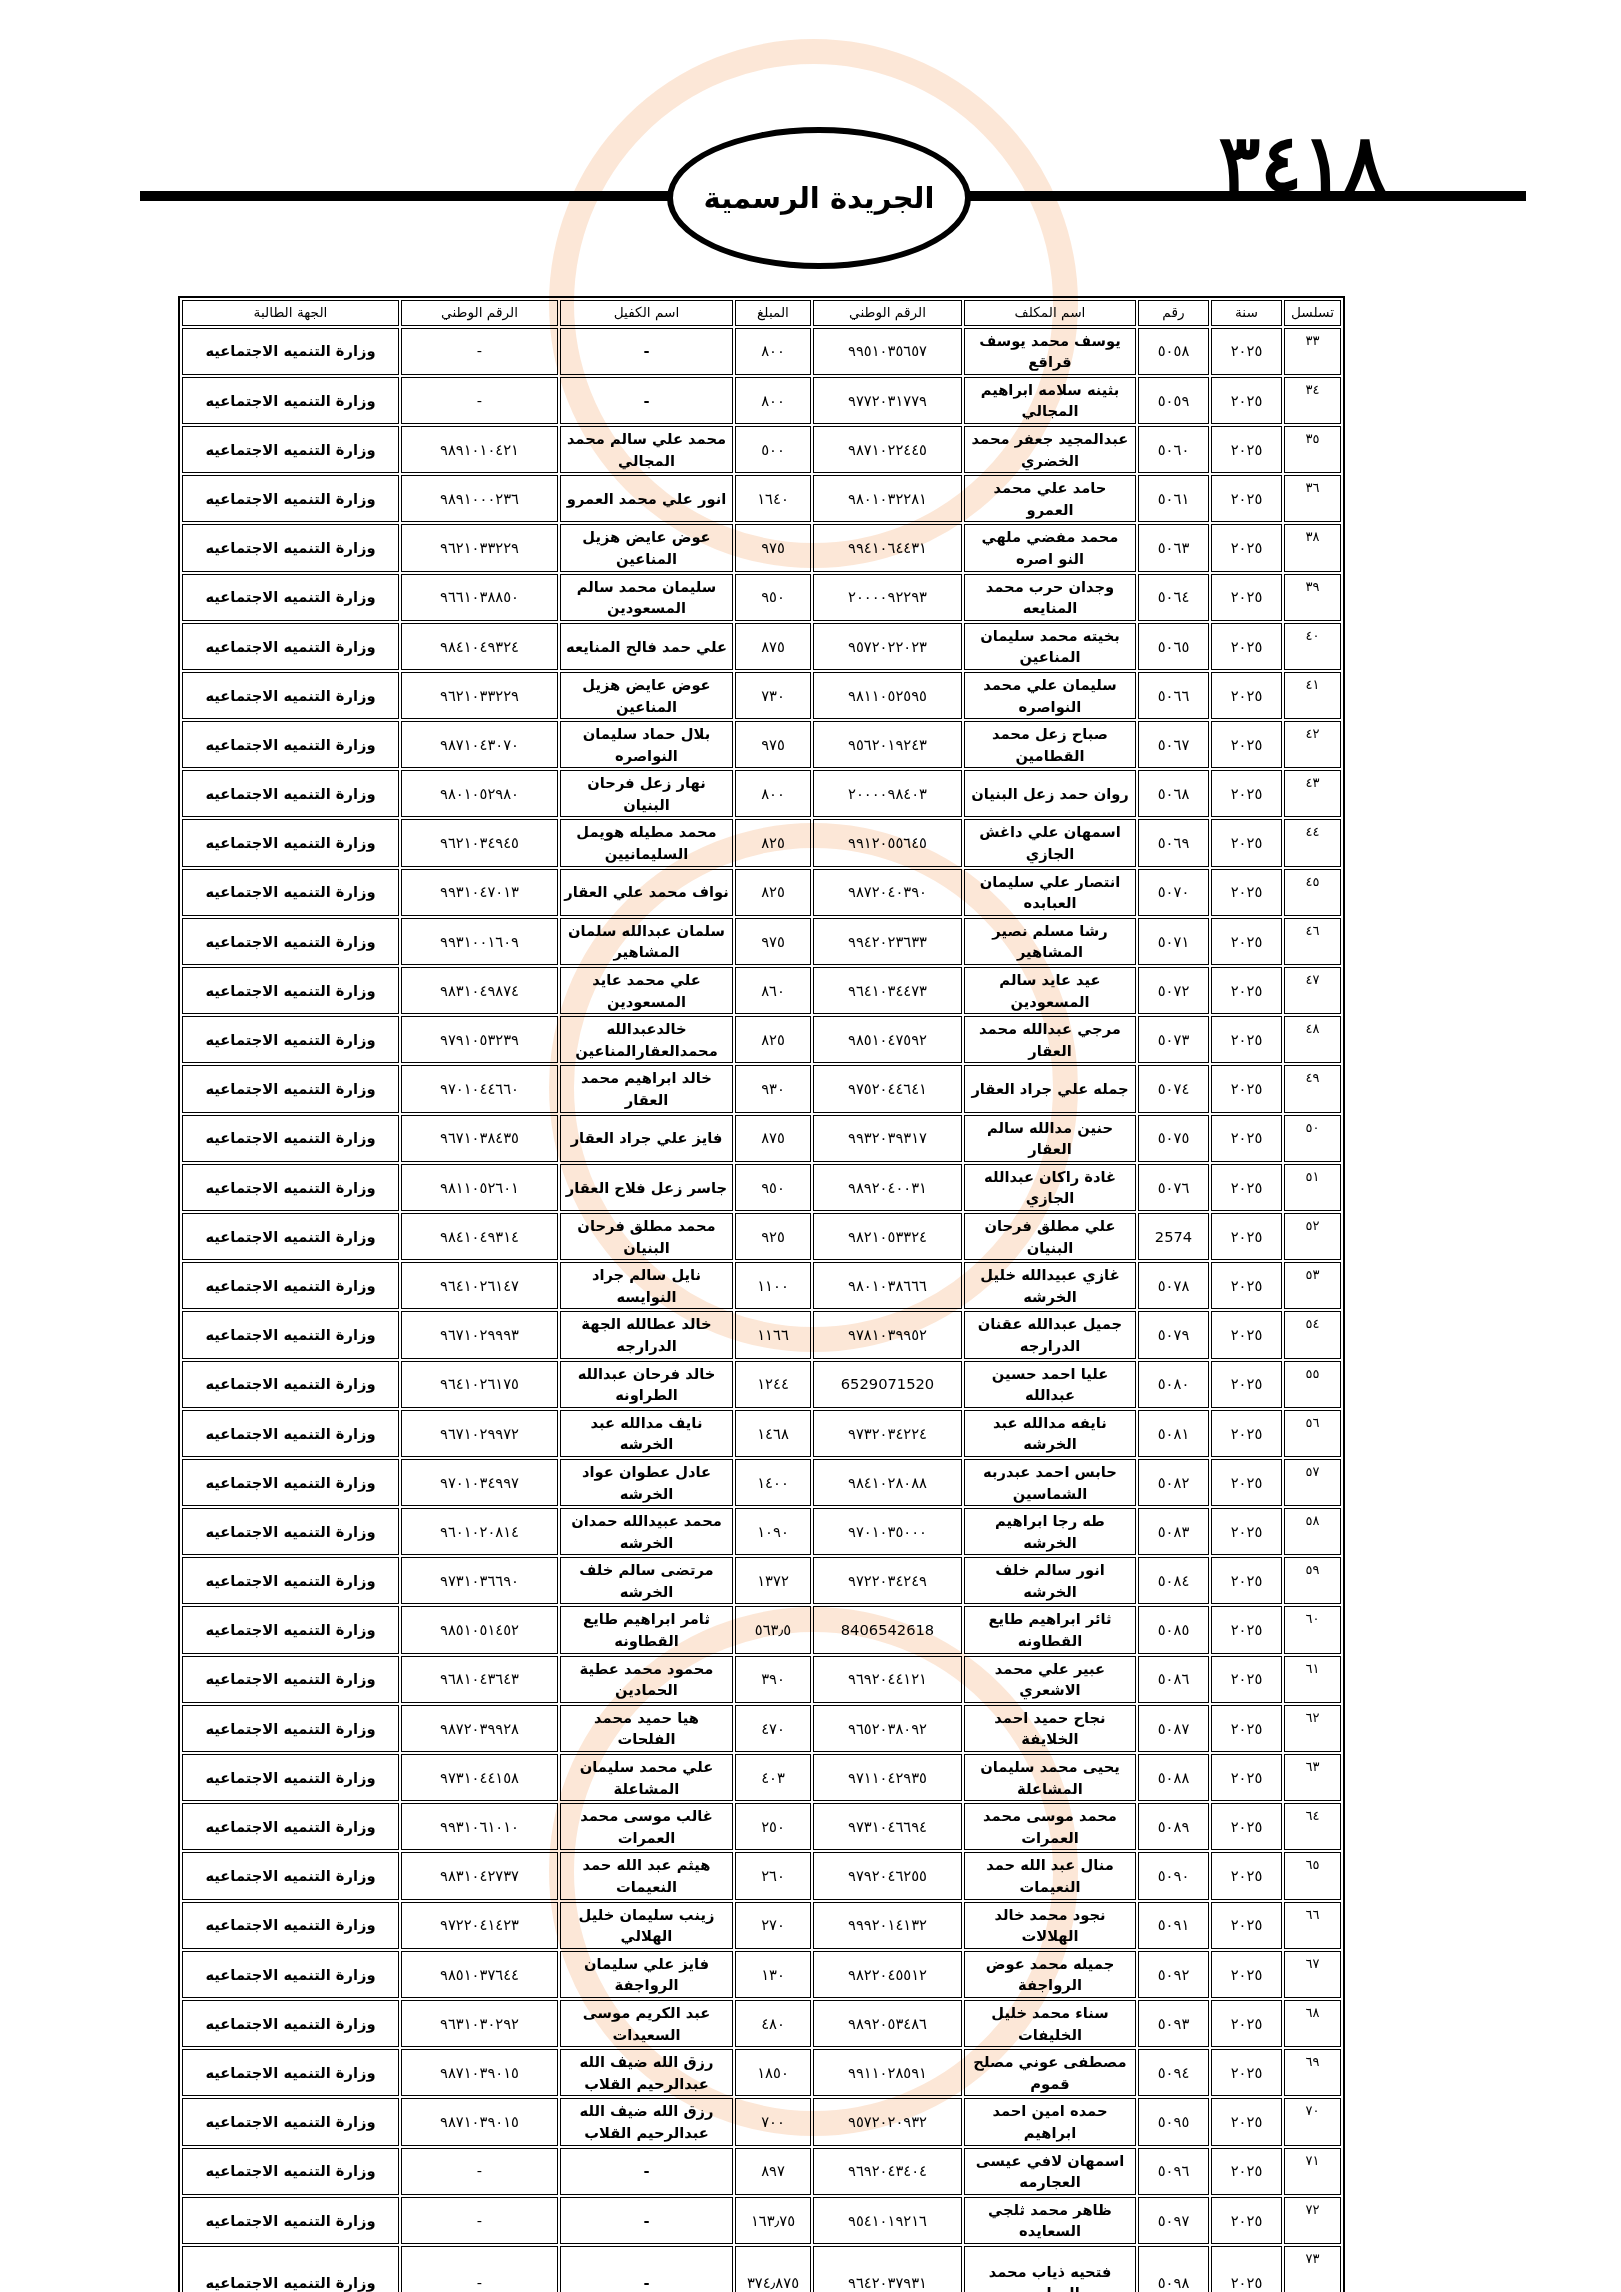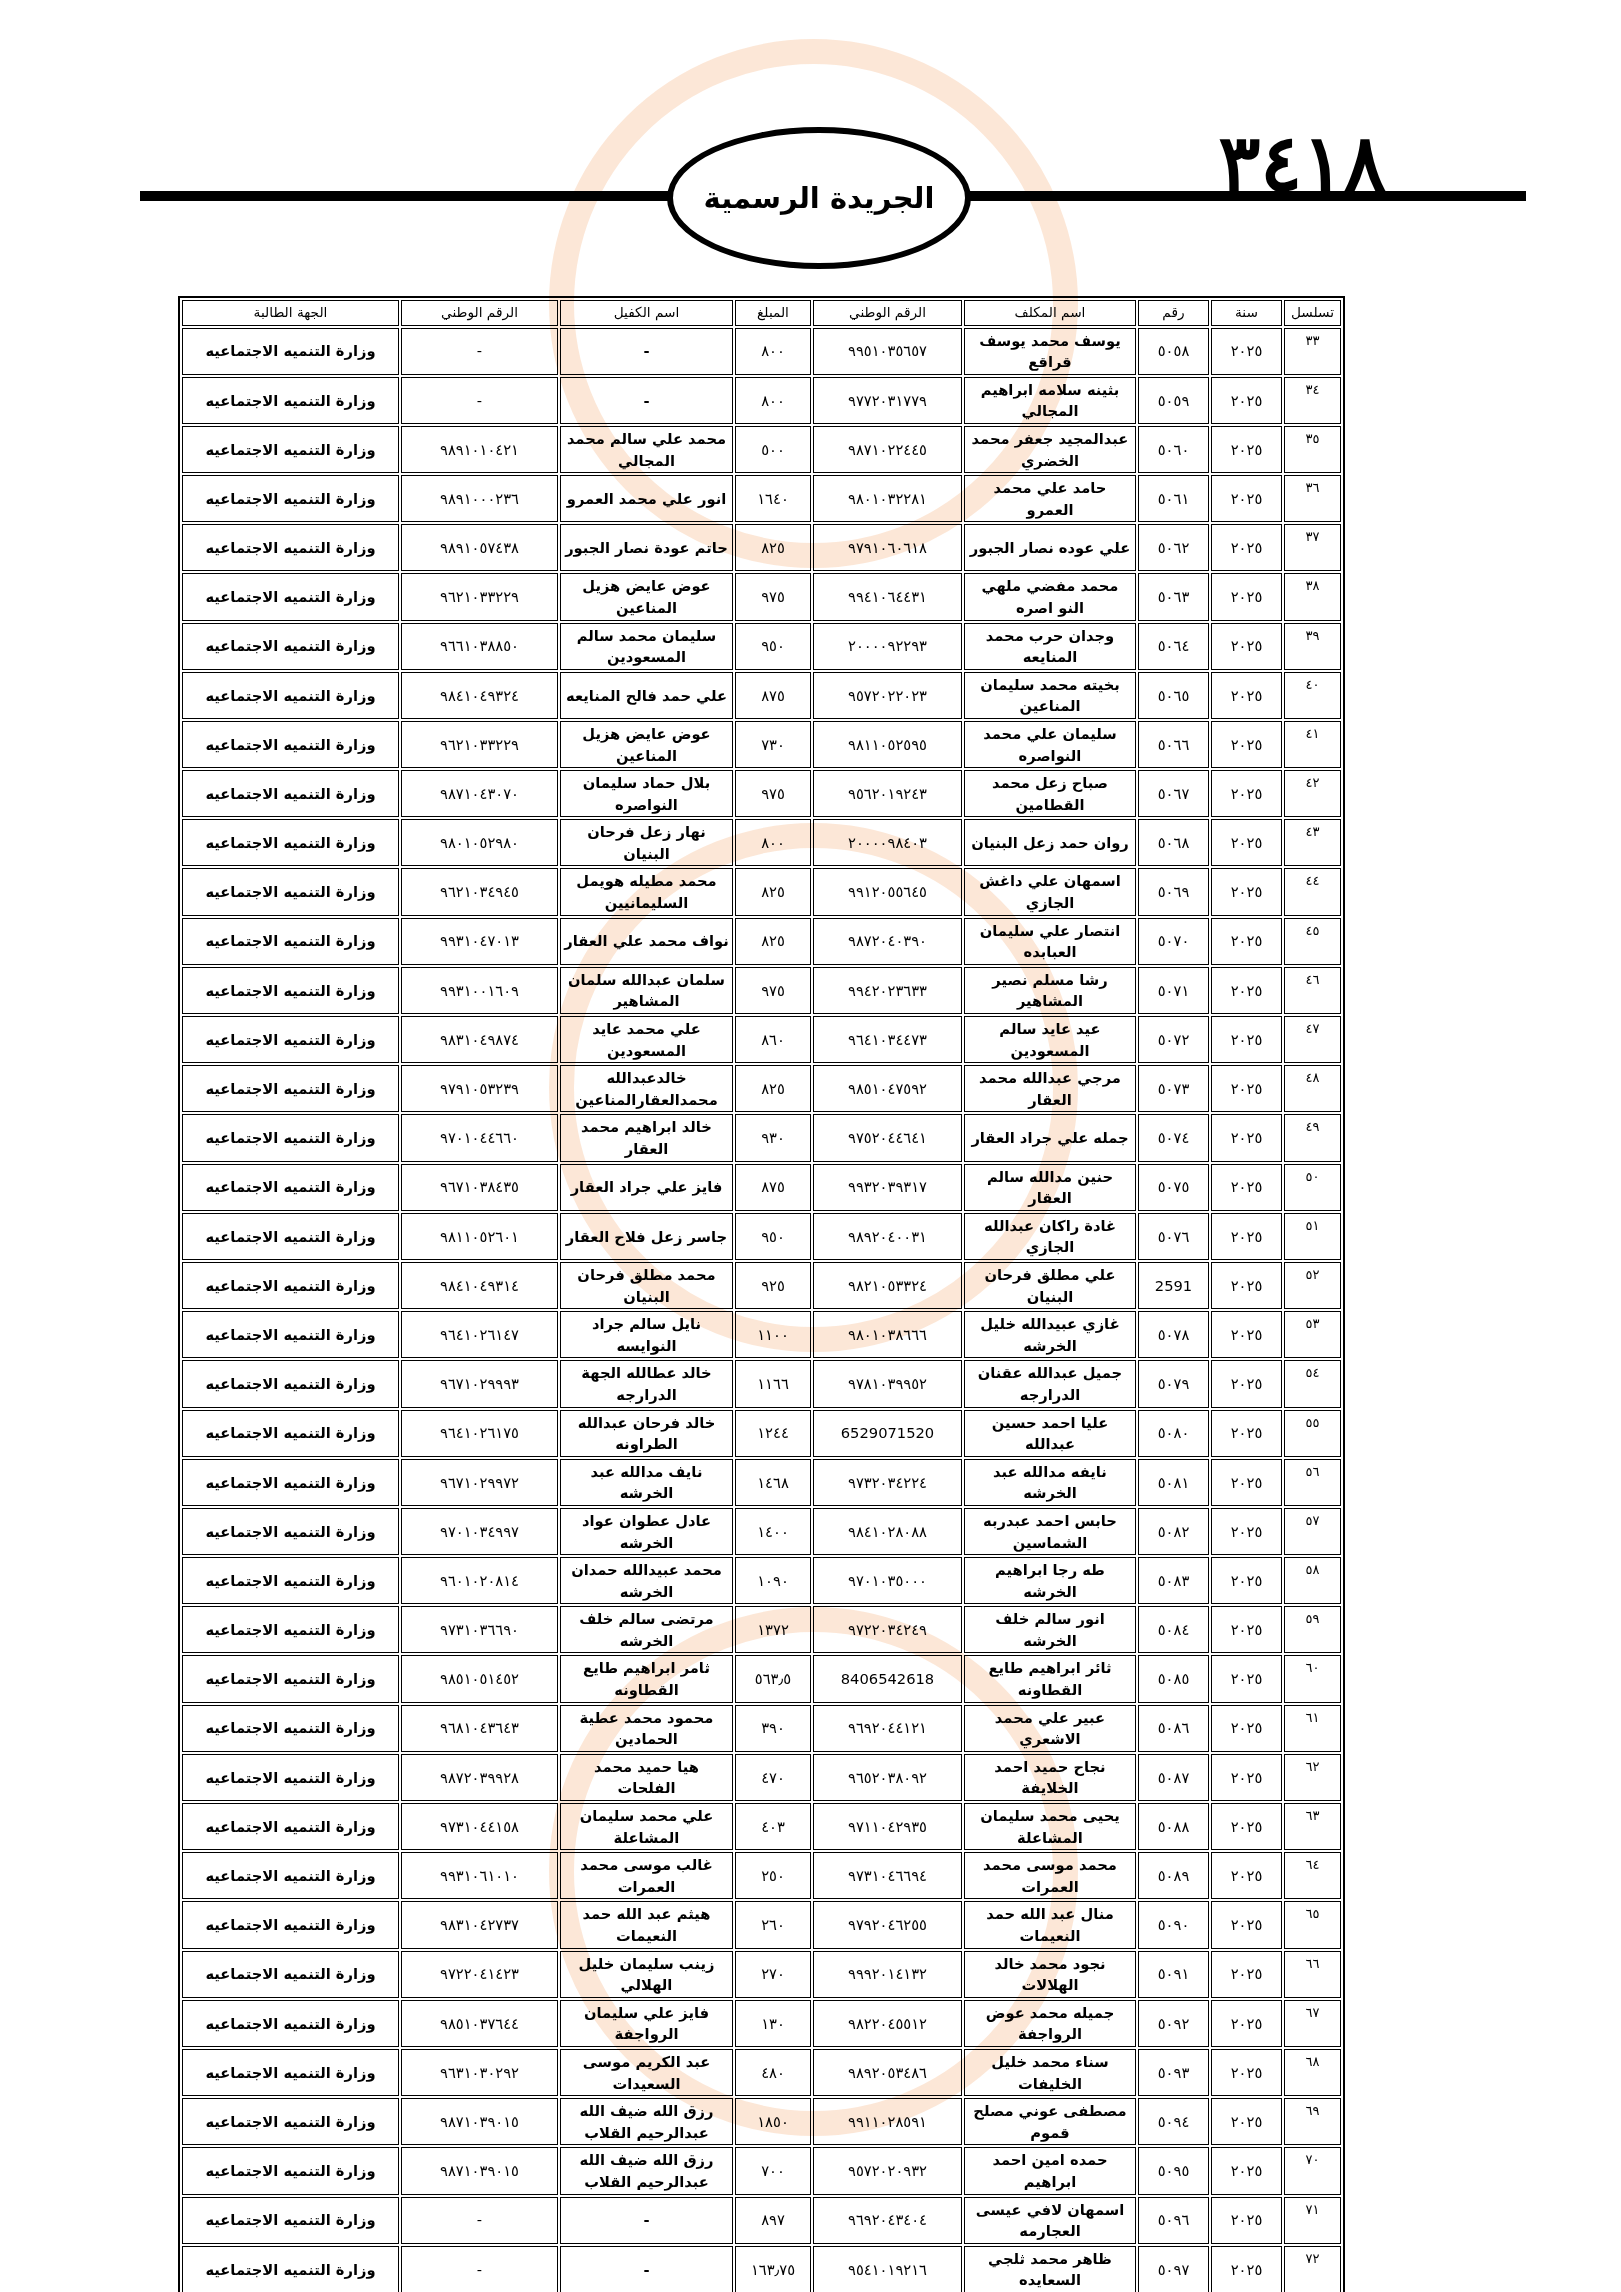--- a/index.html
+++ b/index.html
@@ -100,31 +100,20 @@
           <td class="c-year">٢٠٢٥</td>
           <td class="c-num">٥٠٦١</td>
           <td class="c-name">حامد علي محمد العمرو</td>
           <td class="c-nid">٩٨٠١٠٣٢٢٨١</td>
           <td class="c-amt">١٦٤٠</td>
           <td class="c-guar">انور علي محمد العمرو</td>
           <td class="c-gid">٩٨٩١٠٠٠٢٣٦</td>
           <td class="c-dept">وزارة التنميه الاجتماعيه</td>
         </tr>
         <tr class="r2">
-          <td class="c-serial">٣٧</td>
-          <td class="c-year">٢٠٢٥</td>
-          <td class="c-num">٥٠٦٢</td>
-          <td class="c-name">علي عوده نصار الجبور</td>
-          <td class="c-nid">٩٧٩١٠٦٠٦١٨</td>
-          <td class="c-amt">٨٢٥</td>
-          <td class="c-guar">حاتم عودة نصار الجبور</td>
-          <td class="c-gid">٩٨٩١٠٥٧٤٣٨</td>
-          <td class="c-dept">وزارة التنميه الاجتماعيه</td>
-        </tr>
-        <tr class="r2">
           <td class="c-serial">٣٨</td>
           <td class="c-year">٢٠٢٥</td>
           <td class="c-num">٥٠٦٣</td>
           <td class="c-name">محمد مفضي ملهي النو اصره</td>
           <td class="c-nid">٩٩٤١٠٦٤٤٣١</td>
           <td class="c-amt">٩٧٥</td>
           <td class="c-guar">عوض عايض هزيل المناعين</td>
           <td class="c-gid">٩٦٢١٠٣٣٢٢٩</td>
           <td class="c-dept">وزارة التنميه الاجتماعيه</td>
         </tr>
@@ -267,21 +256,21 @@
           <td class="c-name">غادة راكان عبدالله الجازي</td>
           <td class="c-nid">٩٨٩٢٠٤٠٠٣١</td>
           <td class="c-amt">٩٥٠</td>
           <td class="c-guar">جاسر زعل فلاح العقار</td>
           <td class="c-gid">٩٨١١٠٥٢٦٠١</td>
           <td class="c-dept">وزارة التنميه الاجتماعيه</td>
         </tr>
         <tr class="r2">
           <td class="c-serial">٥٢</td>
           <td class="c-year">٢٠٢٥</td>
-          <td class="c-num">2591</td>
+          <td class="c-num">2574</td>
           <td class="c-name">علي مطلق فرحان البنيان</td>
           <td class="c-nid">٩٨٢١٠٥٣٣٢٤</td>
           <td class="c-amt">٩٢٥</td>
           <td class="c-guar">محمد مطلق فرحان البنيان</td>
           <td class="c-gid">٩٨٤١٠٤٩٣١٤</td>
           <td class="c-dept">وزارة التنميه الاجتماعيه</td>
         </tr>
         <tr class="r2">
           <td class="c-serial">٥٣</td>
           <td class="c-year">٢٠٢٥</td>

